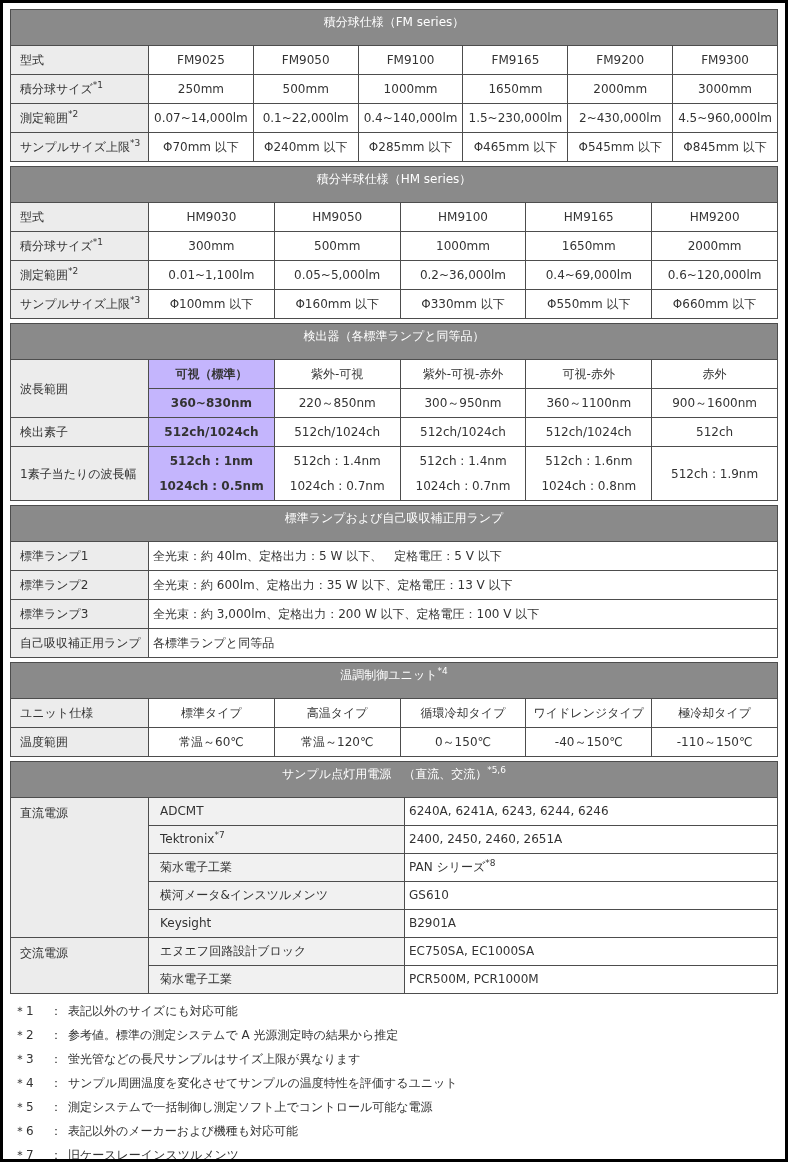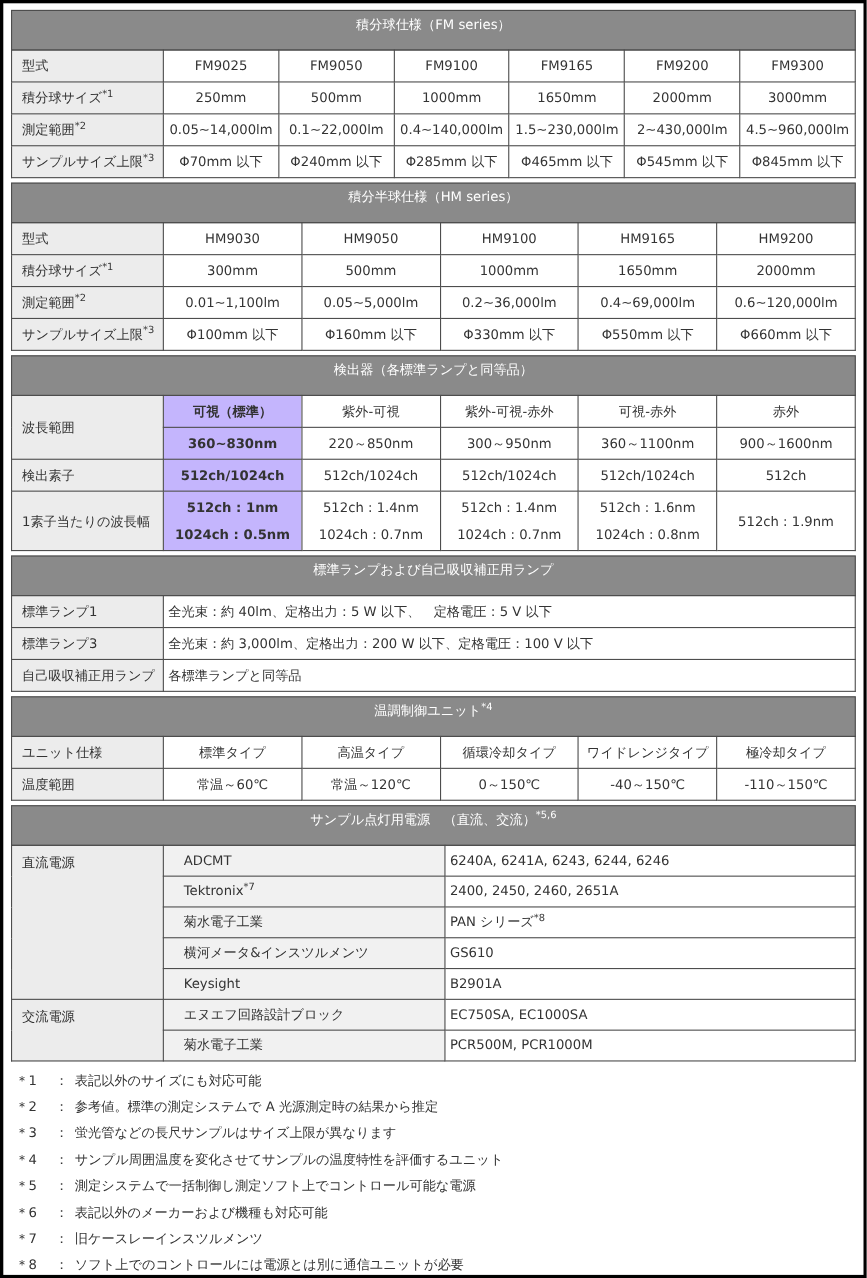--- a/index.html
+++ b/index.html
@@ -31,21 +31,21 @@
     background:#ffffff;
     text-align:center;
     vertical-align:middle;
     padding:7px 4px 6px 4px;
     line-height:15px;
     word-break:break-all;
   }
   .spec td.lbl { background:#ececec; text-align:left; padding-left:9px; }
   .spec td.hl  { background:#c4b5fd; font-weight:bold; }
   .spec td.left { text-align:left; }
-  .spec td.maker { background:#f1f1f1; text-align:left; padding-left:18px; }
+  .spec td.maker { background:#f1f1f1; text-align:left; padding-left:11px; }
   .pw td { padding-top:6px; padding-bottom:6px; }
   sup { font-size:9px; line-height:0; }
   .two div + div { margin-top:10px; }
   .two div:empty { display:none; }
   .notes { margin-top:10px; padding-left:4px; }
   .note { display:flex; align-items:flex-start; margin-bottom:9px; line-height:15px; }
   .n-num { width:30px; flex:0 0 30px; }
   .n-sep { width:24px; flex:0 0 24px; text-align:center; }
   .n-text { flex:1; }
 </style>
@@ -82,21 +82,21 @@
           <td class="lbl"><span>積分球サイズ</span><sup>*1</sup></td>
           <td>250mm</td>
           <td>500mm</td>
           <td>1000mm</td>
           <td>1650mm</td>
           <td>2000mm</td>
           <td>3000mm</td>
         </tr>
         <tr>
           <td class="lbl"><span>測定範囲</span><sup>*2</sup></td>
-          <td>0.05~14,000lm</td>
+          <td>0.07~14,000lm</td>
           <td>0.1~22,000lm</td>
           <td>0.4~140,000lm</td>
           <td>1.5~230,000lm</td>
           <td>2~430,000lm</td>
           <td>4.5~960,000lm</td>
         </tr>
         <tr>
           <td class="lbl"><span>サンプルサイズ上限</span><sup>*3</sup></td>
           <td>Φ70mm 以下</td>
           <td>Φ240mm 以下</td>
@@ -231,20 +231,24 @@
       <colgroup>
           <col style="width:138px">
           <col>
         </colgroup>
       <tbody>
         <tr>
           <td class="lbl">標準ランプ1</td>
           <td class="left">全光束：約 40lm、定格出力：5 W 以下、　定格電圧：5 V 以下</td>
         </tr>
         <tr>
+          <td class="lbl">標準ランプ2</td>
+          <td class="left">全光束：約 600lm、定格出力：35 W 以下、定格電圧：13 V 以下</td>
+        </tr>
+        <tr>
           <td class="lbl">標準ランプ3</td>
           <td class="left">全光束：約 3,000lm、定格出力：200 W 以下、定格電圧：100 V 以下</td>
         </tr>
         <tr>
           <td class="lbl">自己吸収補正用ランプ</td>
           <td class="left">各標準ランプと同等品</td>
         </tr>
       </tbody>
     </table>
   </div>

